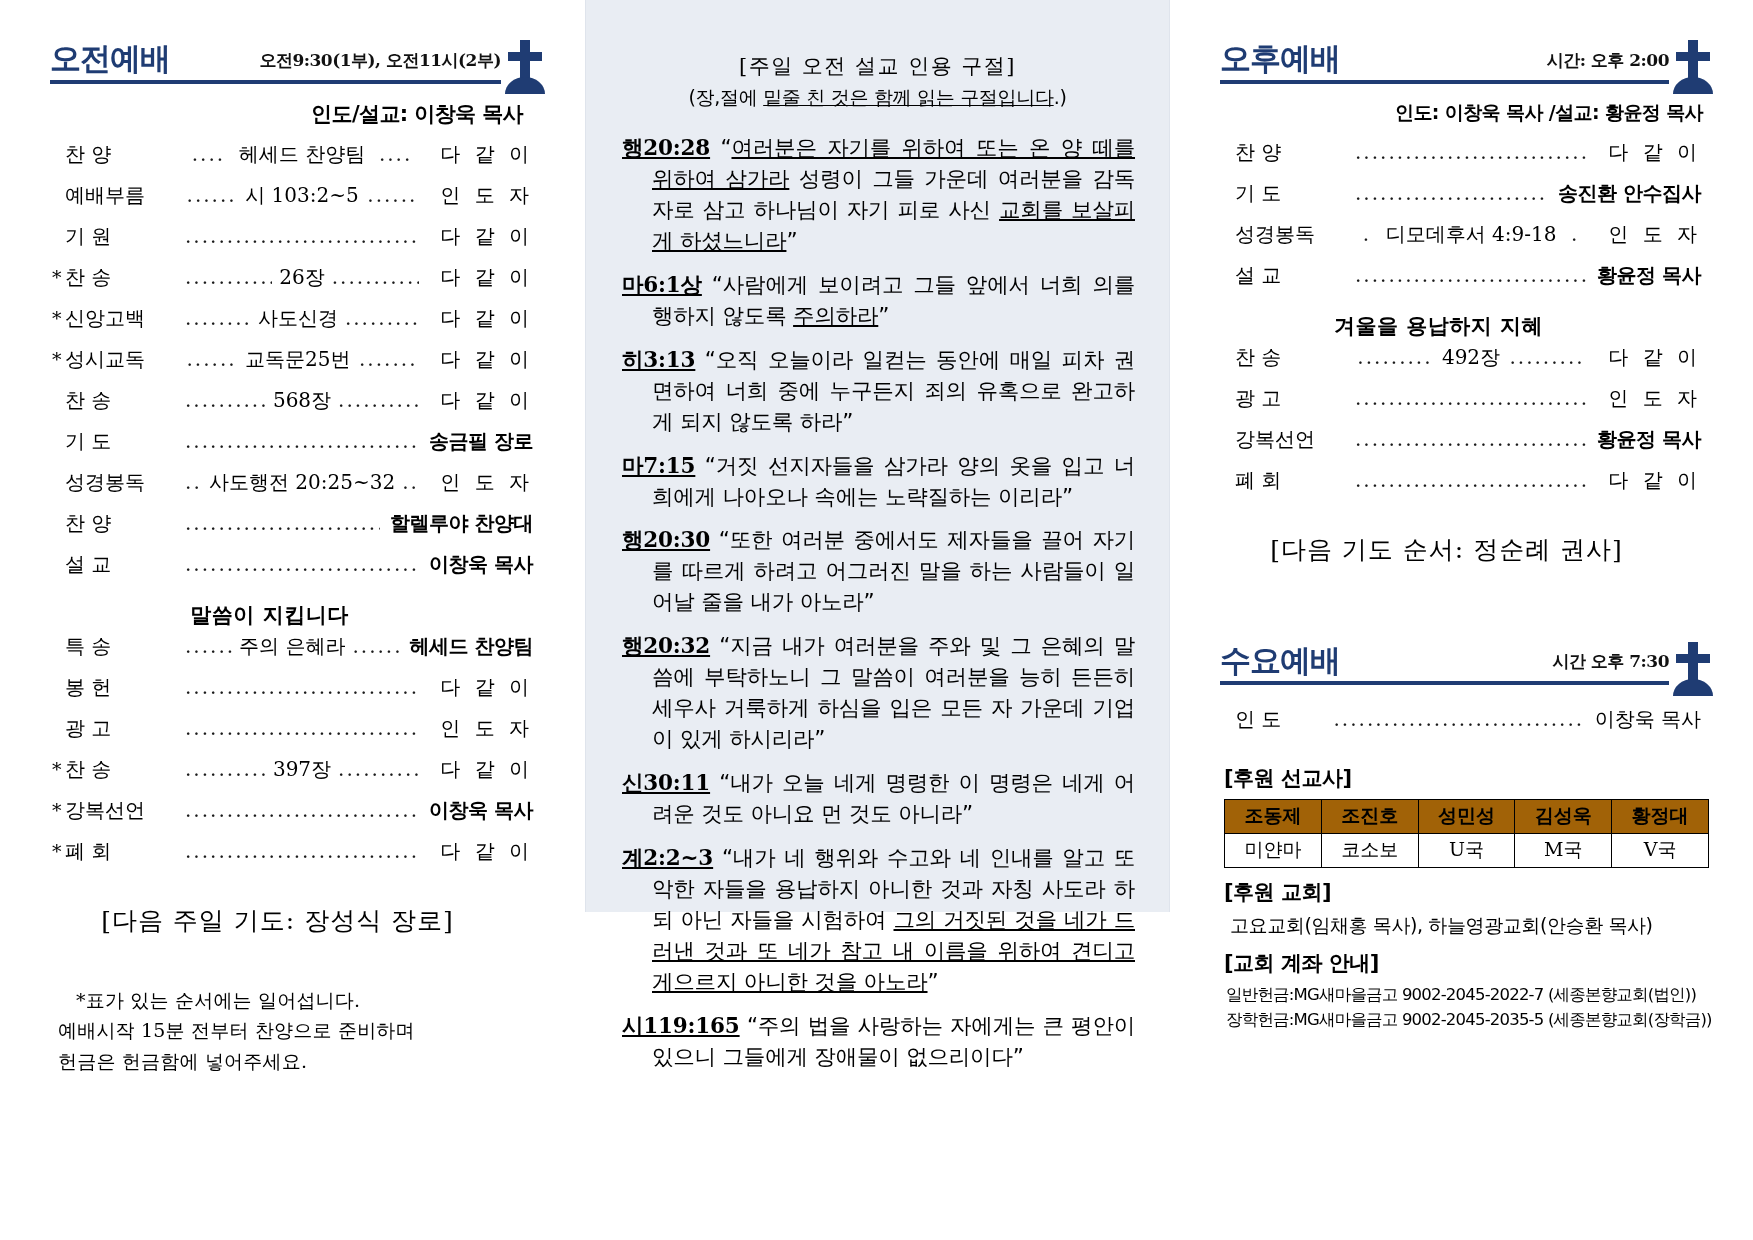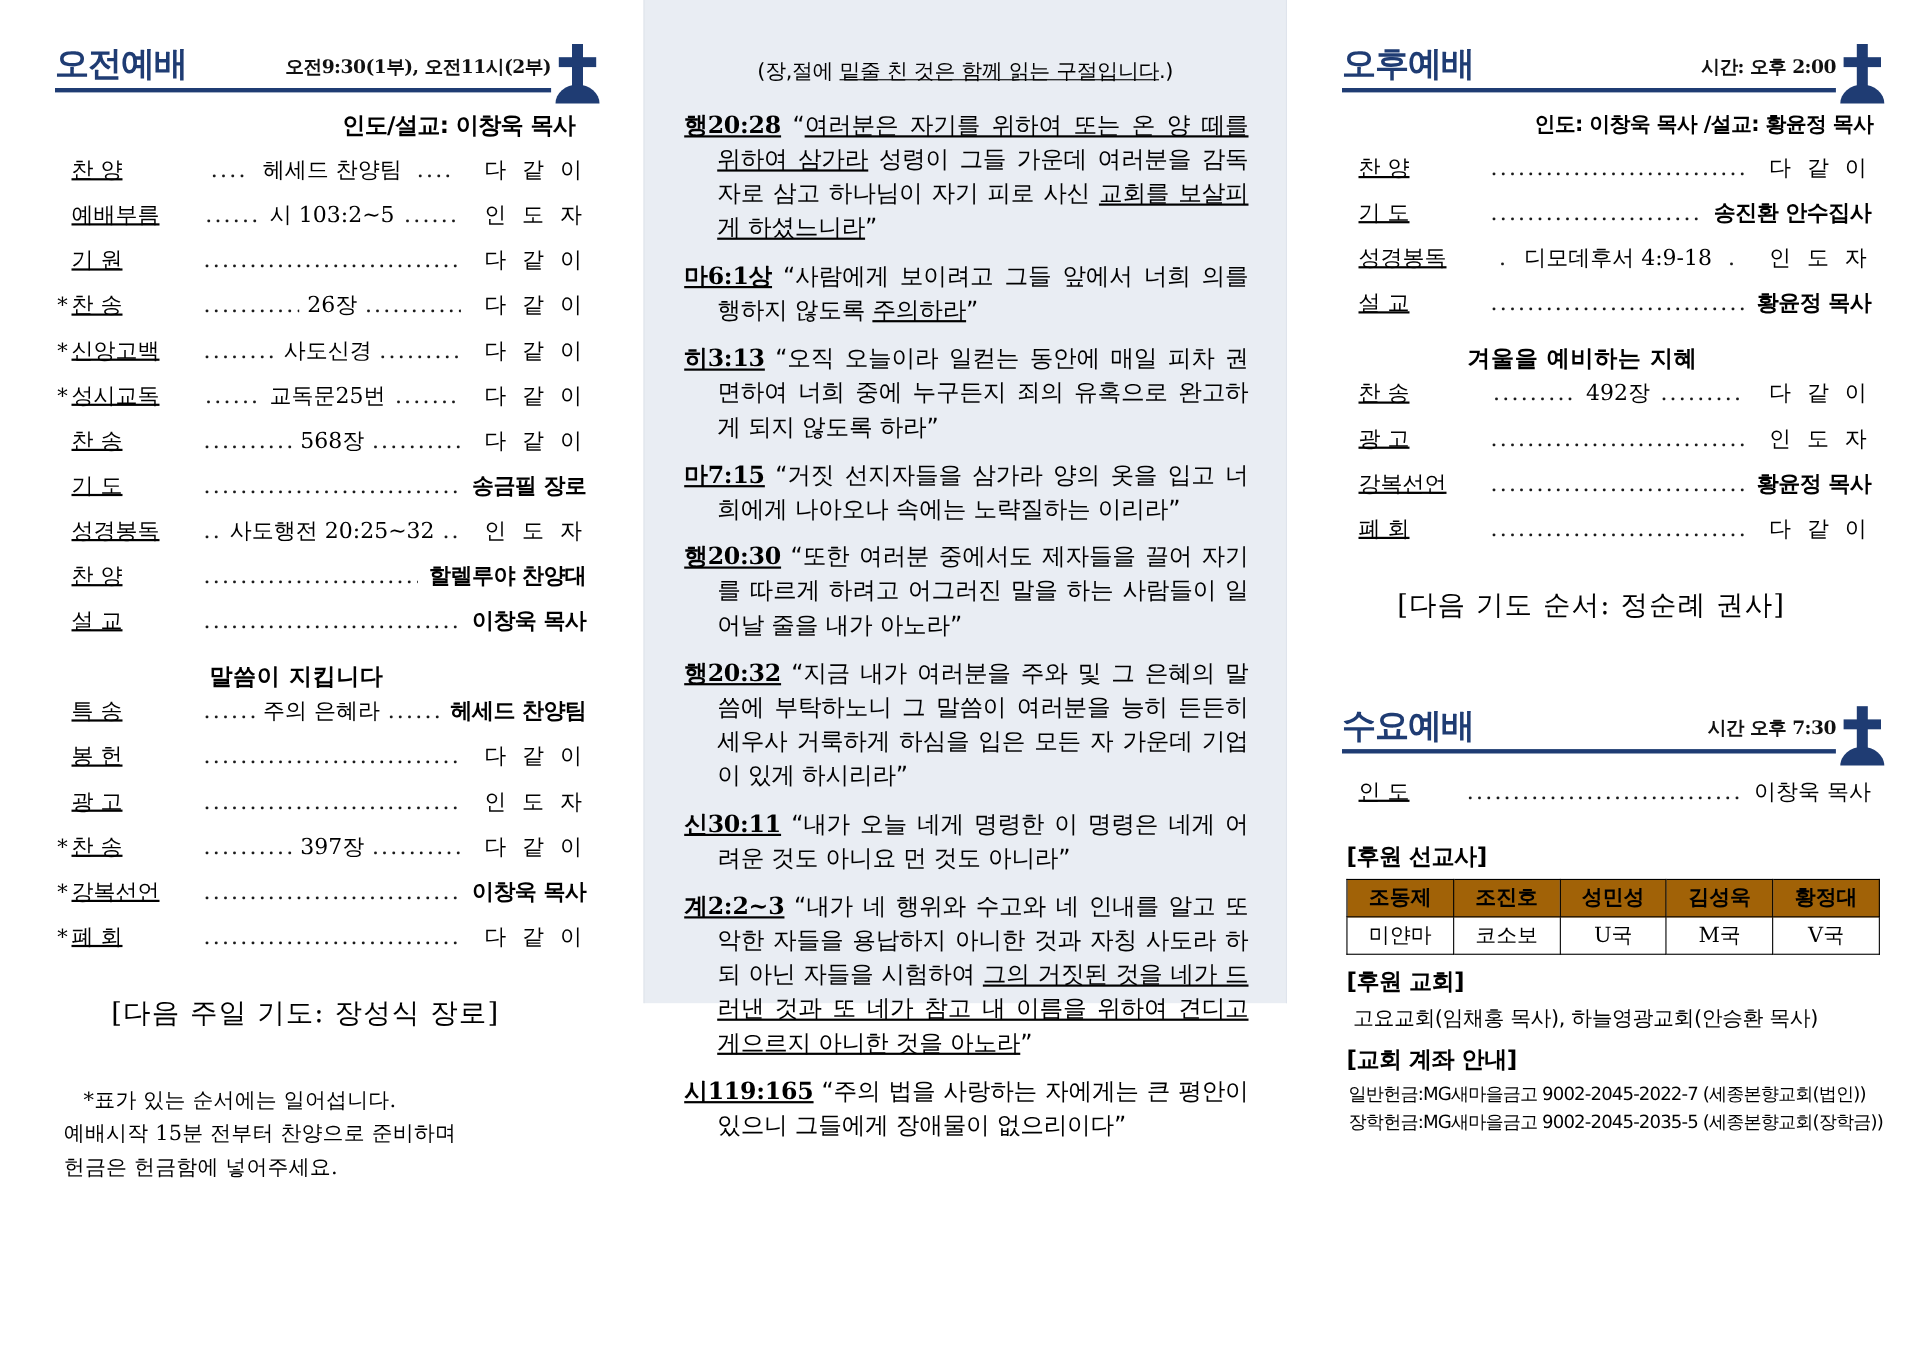--- a/index.html
+++ b/index.html
@@ -115,21 +115,20 @@
     width: 13px;
     flex: 0 0 13px;
     text-align: left;
     font-size: 19px;
   }
   .o-name {
     flex: 0 0 118px;
     display: flex;
     justify-content: space-between;
     letter-spacing: 0;
-    text-decoration: underline;
   }
   .o-name.solid {
     display: block;
     letter-spacing: 0px;
   }
   .o-mid {
     flex: 1 1 auto;
     display: flex;
     align-items: baseline;
     justify-content: center;
@@ -484,20 +483,21 @@
 
     <div class="footnotes">
       <div class="fn-ind">*표가 있는 순서에는 일어섭니다.</div>
       <div>예배시작 15분 전부터 찬양으로 준비하며</div>
       <div>헌금은 헌금함에 넣어주세요.</div>
     </div>
   </div>
 
   <div class="col-center">
     <div class="center-head">
+      <div class="ch-title">[주일 오전 설교 인용 구절]</div>
       <div class="ch-sub"><span>(장,절에 </span><u>밑줄 친 것은 함께 읽는 구절입니다</u><span>.)</span></div>
     </div>
     <div class="verses" id="verses-container">
         <div class="verse"><span class="ref">행20:28</span><span class="body"><span> “</span><u>여러분은 자기를 위하여 또는 온 양 떼를 위하여 삼가라</u><span> 성령이 그들 가운데 여러분을 감독자로 삼고 하나님이 자기 피로 사신 </span><u>교회를 보살피게 하셨느니라</u><span>”</span></span></div>
         <div class="verse"><span class="ref">마6:1상</span><span class="body"><span> “사람에게 보이려고 그들 앞에서 너희 의를 행하지 않도록 </span><u>주의하라</u><span>”</span></span></div>
         <div class="verse"><span class="ref">히3:13</span><span class="body"><span> “오직 오늘이라 일컫는 동안에 매일 피차 권면하여 너희 중에 누구든지 죄의 유혹으로 완고하게 되지 않도록 하라”</span></span></div>
         <div class="verse"><span class="ref">마7:15</span><span class="body"><span> “거짓 선지자들을 삼가라 양의 옷을 입고 너희에게 나아오나 속에는 노략질하는 이리라”</span></span></div>
         <div class="verse"><span class="ref">행20:30</span><span class="body"><span> “또한 여러분 중에서도 제자들을 끌어 자기를 따르게 하려고 어그러진 말을 하는 사람들이 일어날 줄을 내가 아노라”</span></span></div>
         <div class="verse"><span class="ref">행20:32</span><span class="body"><span> “지금 내가 여러분을 주와 및 그 은혜의 말씀에 부탁하노니 그 말씀이 여러분을 능히 든든히 세우사 거룩하게 하심을 입은 모든 자 가운데 기업이 있게 하시리라”</span></span></div>
         <div class="verse"><span class="ref">신30:11</span><span class="body"><span> “내가 오늘 네게 명령한 이 명령은 네게 어려운 것도 아니요 먼 것도 아니라”</span></span></div>
@@ -554,21 +554,21 @@
       </div>
       <div class="o-row">
         <span class="o-star"></span>
         <span class="o-name">설 교</span>
         <span class="o-mid">
           <span class="dots">..............................</span>
         </span>
         <span class="o-who bold">황윤정 목사</span>
       </div>
 
-      <div class="o-sermon-title">겨울을 예비하는 지혜</div>
+      <div class="o-sermon-title">겨울을 용납하지 지혜</div>
 
       <div class="o-row">
         <span class="o-star"></span>
         <span class="o-name">찬 송</span>
         <span class="o-mid">
           <span class="dots">.........</span>
           <span class="o-mid-text">492장</span>
           <span class="dots">.........</span>
         </span>
         <span class="o-who spread">다 같 이</span>

